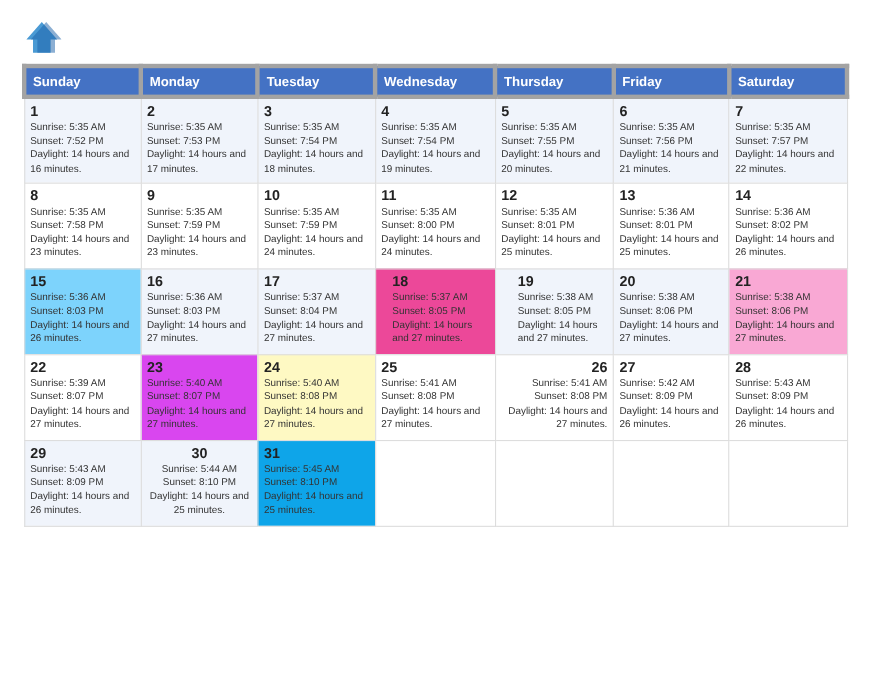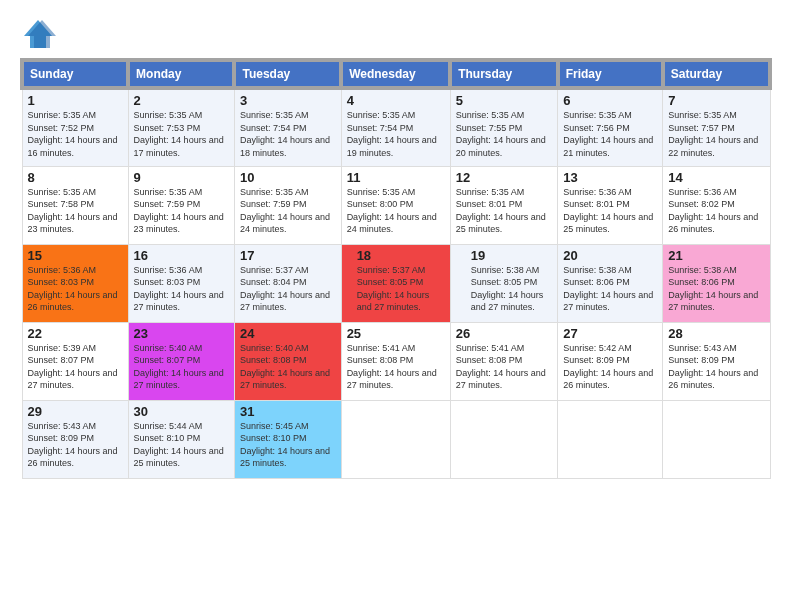--- a/index.html
+++ b/index.html
@@ -190,33 +190,33 @@
           <td style="background: rgb(255, 255, 255);">
             <span class="day-num">13</span>
             <div class="day-info">Sunrise: 5:36 AM<br>Sunset: 8:01 PM<br>Daylight: 14 hours and 25 minutes.</div>
           </td>
           <td style="background: rgb(255, 255, 255);">
             <span class="day-num">14</span>
             <div class="day-info">Sunrise: 5:36 AM<br>Sunset: 8:02 PM<br>Daylight: 14 hours and 26 minutes.</div>
           </td>
         </tr>
         <tr>
-          <td style="background: #f97316;">
+          <td style="background: #7dd3fc;">
             <span class="day-num">15</span>
             <div class="day-info">Sunrise: 5:36 AM<br>Sunset: 8:03 PM<br>Daylight: 14 hours and 26 minutes.</div>
           </td>
           <td style="background: rgb(240, 244, 251);">
             <span class="day-num">16</span>
             <div class="day-info">Sunrise: 5:36 AM<br>Sunset: 8:03 PM<br>Daylight: 14 hours and 27 minutes.</div>
           </td>
           <td style="background: rgb(240, 244, 251);">
             <span class="day-num">17</span>
             <div class="day-info">Sunrise: 5:37 AM<br>Sunset: 8:04 PM<br>Daylight: 14 hours and 27 minutes.</div>
           </td>
-          <td style="background: #ef4444; padding-left: 15px;">
+          <td style="background: #ec4899; padding-left: 15px;">
             <span class="day-num">18</span>
             <div class="day-info">Sunrise: 5:37 AM<br>Sunset: 8:05 PM<br>Daylight: 14 hours and 27 minutes.</div>
           </td>
           <td style="background: rgb(240, 244, 251); padding-left: 20px;">
             <span class="day-num">19</span>
             <div class="day-info">Sunrise: 5:38 AM<br>Sunset: 8:05 PM<br>Daylight: 14 hours and 27 minutes.</div>
           </td>
           <td style="background: rgb(240, 244, 251);">
             <span class="day-num">20</span>
             <div class="day-info">Sunrise: 5:38 AM<br>Sunset: 8:06 PM<br>Daylight: 14 hours and 27 minutes.</div>
@@ -228,51 +228,51 @@
         </tr>
         <tr>
           <td style="background: rgb(255, 255, 255);">
             <span class="day-num">22</span>
             <div class="day-info">Sunrise: 5:39 AM<br>Sunset: 8:07 PM<br>Daylight: 14 hours and 27 minutes.</div>
           </td>
           <td style="background: #d946ef;">
             <span class="day-num">23</span>
             <div class="day-info">Sunrise: 5:40 AM<br>Sunset: 8:07 PM<br>Daylight: 14 hours and 27 minutes.</div>
           </td>
-          <td style="background: #ef4444; margin-top: 16px;">
+          <td style="background: #fef9c3; margin-top: 16px;">
             <span class="day-num">24</span>
             <div class="day-info">Sunrise: 5:40 AM<br>Sunset: 8:08 PM<br>Daylight: 14 hours and 27 minutes.</div>
           </td>
           <td style="background: rgb(255, 255, 255);">
             <span class="day-num">25</span>
             <div class="day-info">Sunrise: 5:41 AM<br>Sunset: 8:08 PM<br>Daylight: 14 hours and 27 minutes.</div>
           </td>
-          <td style="background: rgb(255, 255, 255);">
+          <td style="background: rgb(255, 255, 255); text-align: right;">
             <span class="day-num">26</span>
             <div class="day-info">Sunrise: 5:41 AM<br>Sunset: 8:08 PM<br>Daylight: 14 hours and 27 minutes.</div>
           </td>
           <td style="background: rgb(255, 255, 255);">
             <span class="day-num">27</span>
             <div class="day-info">Sunrise: 5:42 AM<br>Sunset: 8:09 PM<br>Daylight: 14 hours and 26 minutes.</div>
           </td>
           <td style="background: rgb(255, 255, 255);">
             <span class="day-num">28</span>
             <div class="day-info">Sunrise: 5:43 AM<br>Sunset: 8:09 PM<br>Daylight: 14 hours and 26 minutes.</div>
           </td>
         </tr>
         <tr>
           <td style="background: rgb(240, 244, 251);">
             <span class="day-num">29</span>
             <div class="day-info">Sunrise: 5:43 AM<br>Sunset: 8:09 PM<br>Daylight: 14 hours and 26 minutes.</div>
           </td>
-          <td style="background: rgb(240, 244, 251);">
+          <td style="background: rgb(240, 244, 251); text-align: center;">
             <span class="day-num">30</span>
             <div class="day-info">Sunrise: 5:44 AM<br>Sunset: 8:10 PM<br>Daylight: 14 hours and 25 minutes.</div>
           </td>
-          <td style="background: #7dd3fc;">
+          <td style="background: #0ea5e9;">
             <span class="day-num">31</span>
             <div class="day-info">Sunrise: 5:45 AM<br>Sunset: 8:10 PM<br>Daylight: 14 hours and 25 minutes.</div>
           </td>
           <td class="empty-cell"></td>
           <td class="empty-cell"></td>
           <td class="empty-cell"></td>
           <td class="empty-cell"></td>
         </tr>
       </tbody>
   </table>

